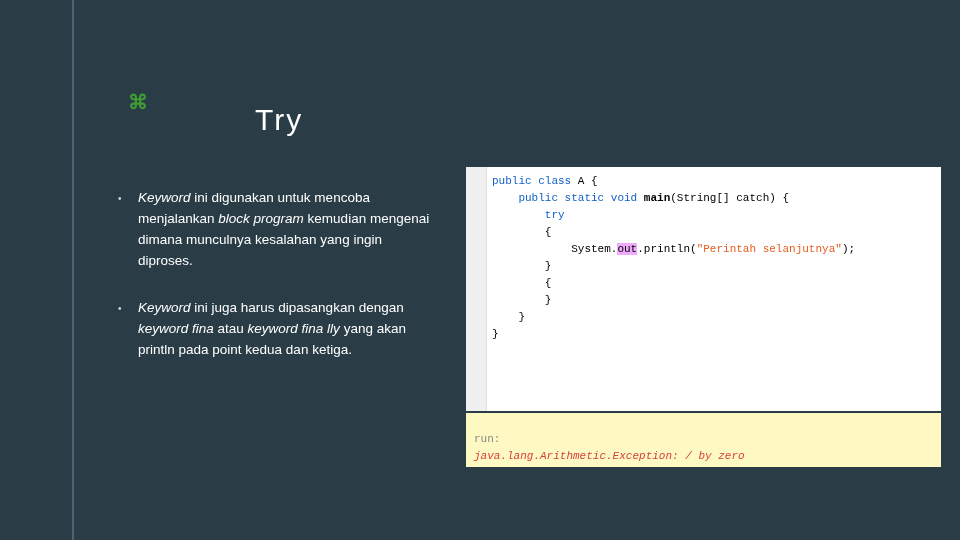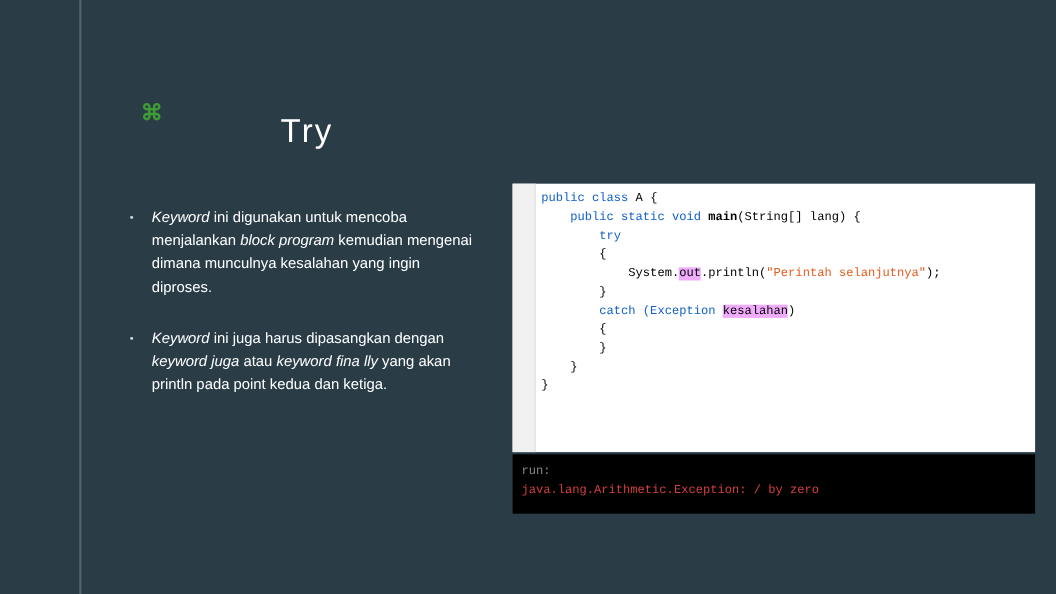--- a/index.html
+++ b/index.html
@@ -91,29 +91,29 @@
     width: 20px;
     background: #f0f0f0;
     border-right: 1px solid #e0e0e0;
   }
   .output-panel {
     position: absolute;
     left: 466px;
     top: 413px;
     width: 475px;
     height: 54px;
-    background: #000000;
+    background: #fef9c3;
     font-family: Consolas, "Courier New", monospace;
     font-size: 11px;
     line-height: 1.55;
     box-sizing: border-box;
-    padding: 8px 8px;
+    padding: 18px 8px;
   }
   .out-gray { color: #888; }
-  .out-err { color: #d43f3f; }
+  .out-err { color: #d43f3f; font-style: italic; }
   .out-ok { color: #3f9c35; }
 </style>
 </head>
 <body>
 
 <div class="divider"></div>
 
 <div class="command-icon">⌘</div>
 
 <div class="title">Try</div>
@@ -121,34 +121,33 @@
 <div class="bullets">
   <div class="bullet-item">
     <div class="bullet-dot">•</div>
     <div class="bullet-text">
       <em>Keyword</em><span> ini digunakan untuk mencoba menjalankan </span><em>block program</em><span> kemudian mengenai dimana munculnya kesalahan yang ingin diproses.</span>
     </div>
   </div>
   <div class="bullet-item">
     <div class="bullet-dot">•</div>
     <div class="bullet-text">
-      <em>Keyword</em><span> ini juga harus dipasangkan dengan </span><em>keyword juga</em><span> atau </span><em>keyword fina lly</em><span> yang akan println pada point kedua dan ketiga.</span>
+      <em>Keyword</em><span> ini juga harus dipasangkan dengan </span><em>keyword fina</em><span> atau </span><em>keyword fina lly</em><span> yang akan println pada point kedua dan ketiga.</span>
     </div>
   </div>
 </div>
 
 <div class="code-panel">
   <div class="ln-col"></div>
   <div class="line"><span class="kw">public class </span><span>A {</span></div>
-  <div class="line"><span class="kw">    public static void </span><span class="name">main</span><span>(String[] lang) {</span></div>
+  <div class="line"><span class="kw">    public static void </span><span class="name">main</span><span>(String[] catch) {</span></div>
   <div class="line"><span class="kw">        try</span></div>
   <div class="line"><span>        {</span></div>
   <div class="line"><span>            System.</span><span class="hl">out</span><span>.println(</span><span class="str">"Perintah selanjutnya"</span><span>);</span></div>
   <div class="line"><span>        }</span></div>
-  <div class="line"><span class="kw">        catch (Exception </span><span class="hl">kesalahan</span><span>)</span></div>
   <div class="line"><span>        {</span></div>
   <div class="line"><span>        }</span></div>
   <div class="line"><span>    }</span></div>
   <div class="line"><span>}</span></div>
 </div>
 
 <div class="output-panel">
   <div class="out-gray">run:</div>
   <div class="out-err">java.lang.Arithmetic.Exception: / by zero</div>
 </div>

